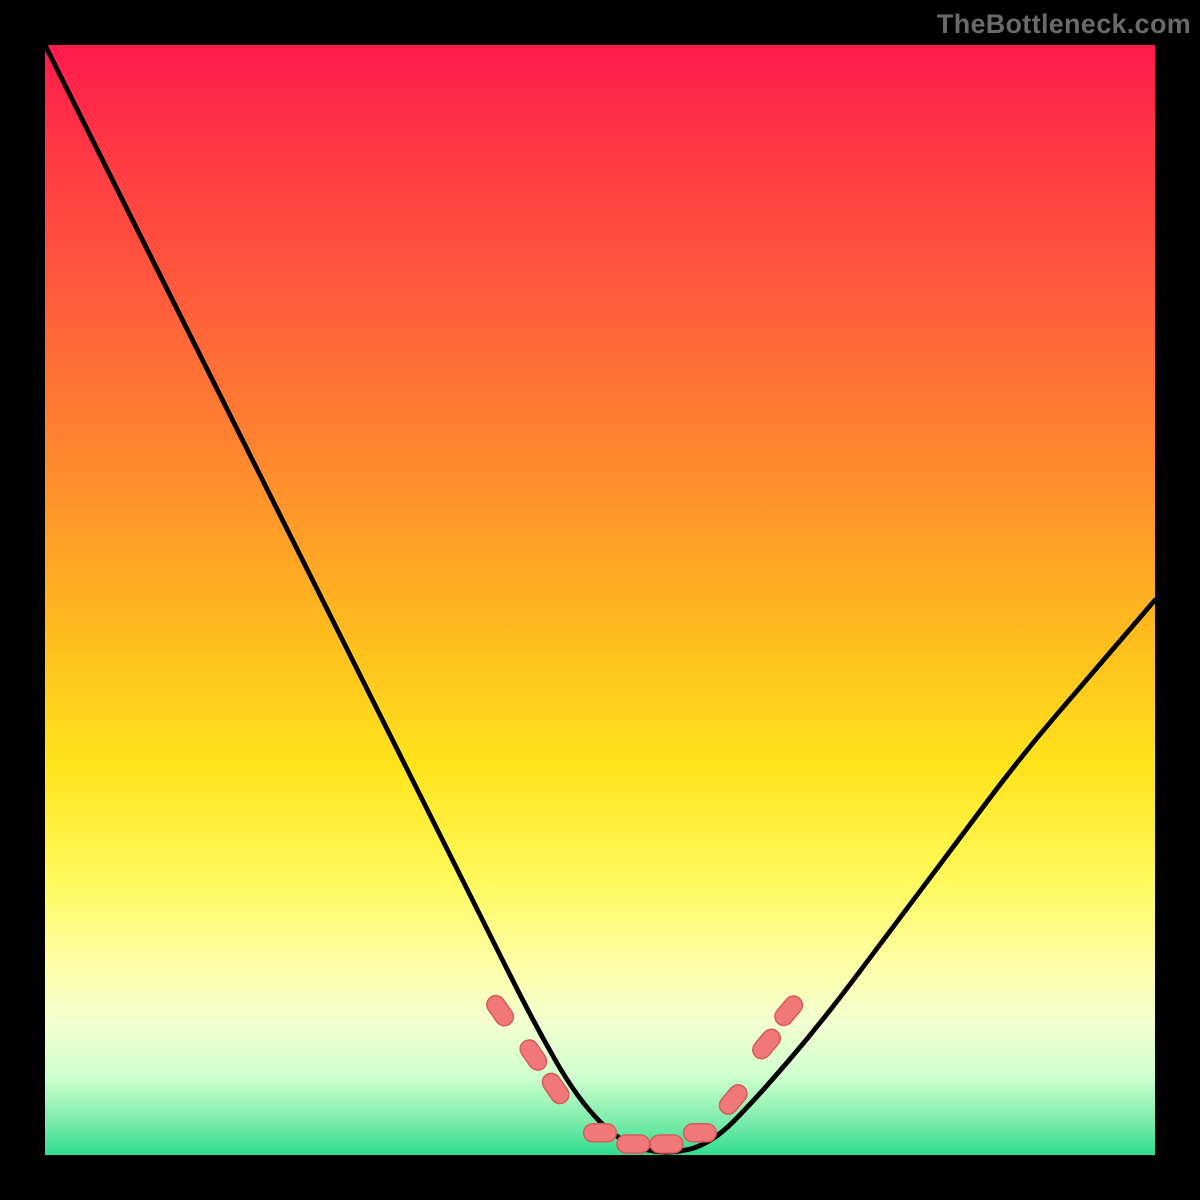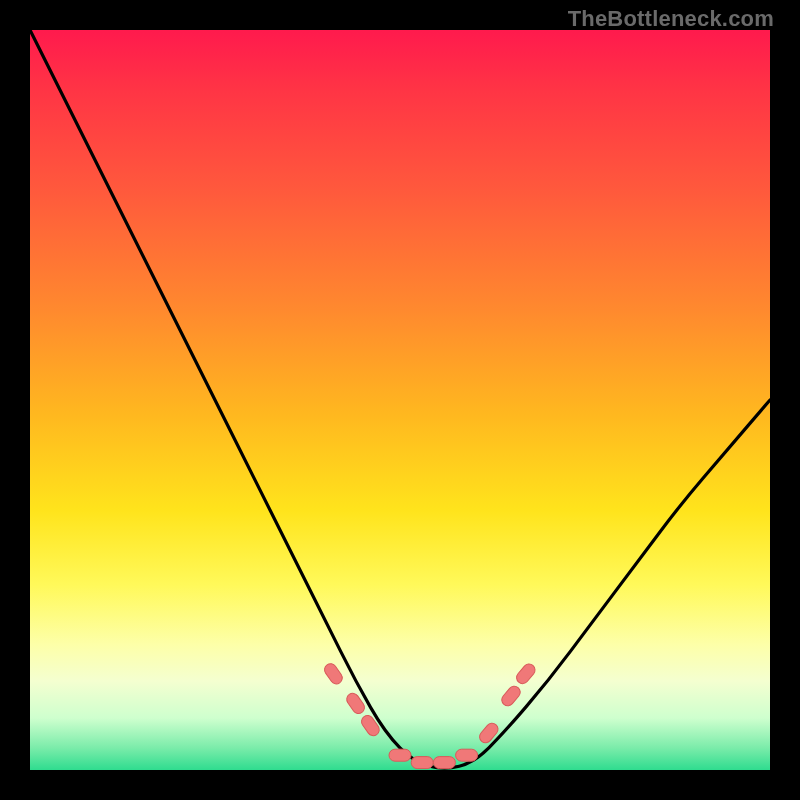--- a/index.html
+++ b/index.html
@@ -44,22 +44,22 @@
     position: absolute;
     left: 0;
     top: 0;
     width: 740px;
     height: 740px;
     overflow: visible;
   }
   .watermark {
     position: absolute;
     top: 6px;
-    right: 26px;
-    font-size: 22px;
+    right: 6px;
+    font-size: 18px;
     font-weight: 600;
     color: #6a6a6a;
     letter-spacing: 0.2px;
     user-select: none;
   }
 </style>
 </head>
 <body>
 
 <div class="frame">

